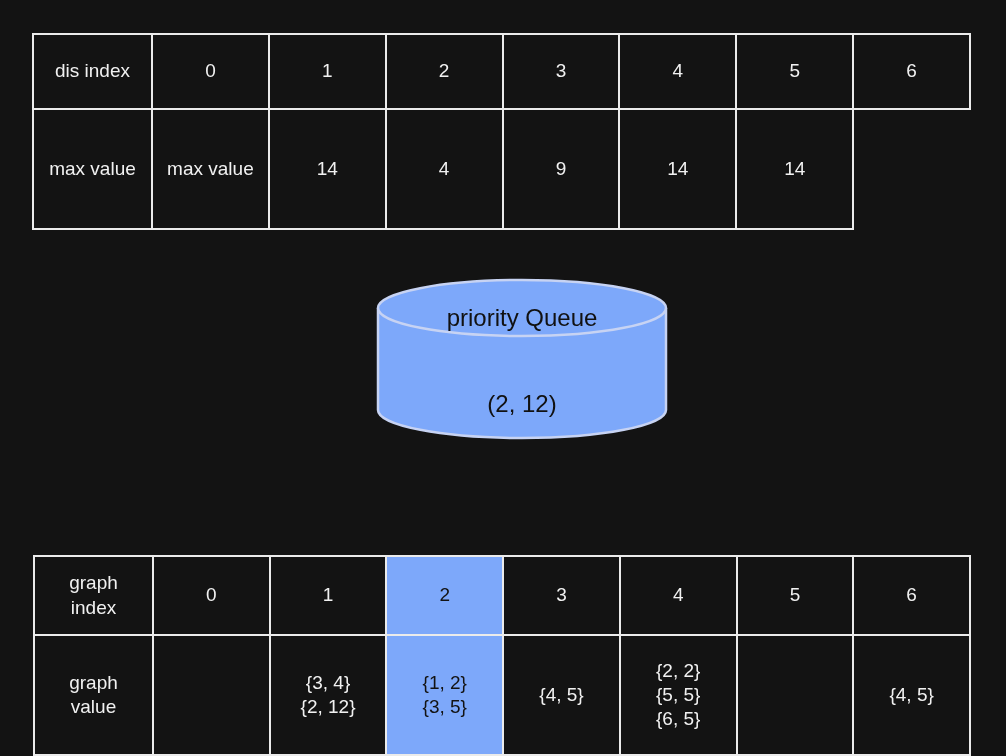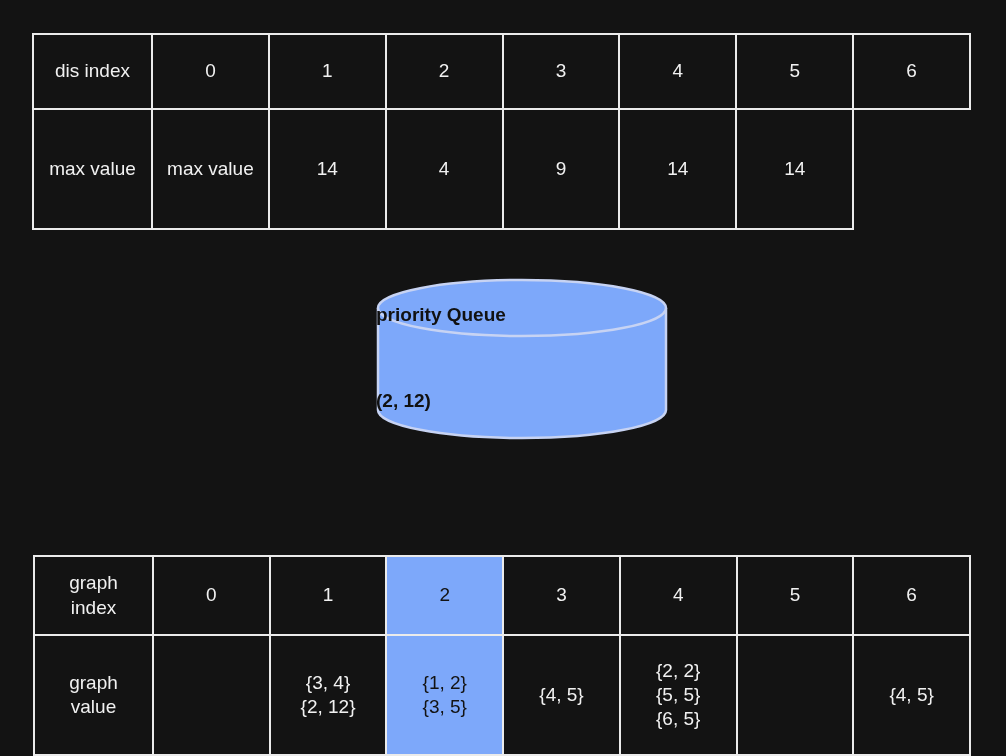--- a/index.html
+++ b/index.html
@@ -76,23 +76,23 @@
   #cylinder svg {
     position: absolute;
     left: 0;
     top: 0;
     display: block;
   }
   .cyl-text {
     position: absolute;
     left: 0;
     right: 0;
+    text-align: center;
     color: var(--cylinder-text);
-    font-size: 19px;
-    font-weight: bold;
+    font-size: 24px;
   }
   #cyl-title { top: 26px; }
   #cyl-entry { top: 112px; }
 </style>
 </head>
 <body>
 
 <div id="dis-table" class="diagram-table">
   <div class="cell">dis index</div>
   <div class="cell">0</div>

